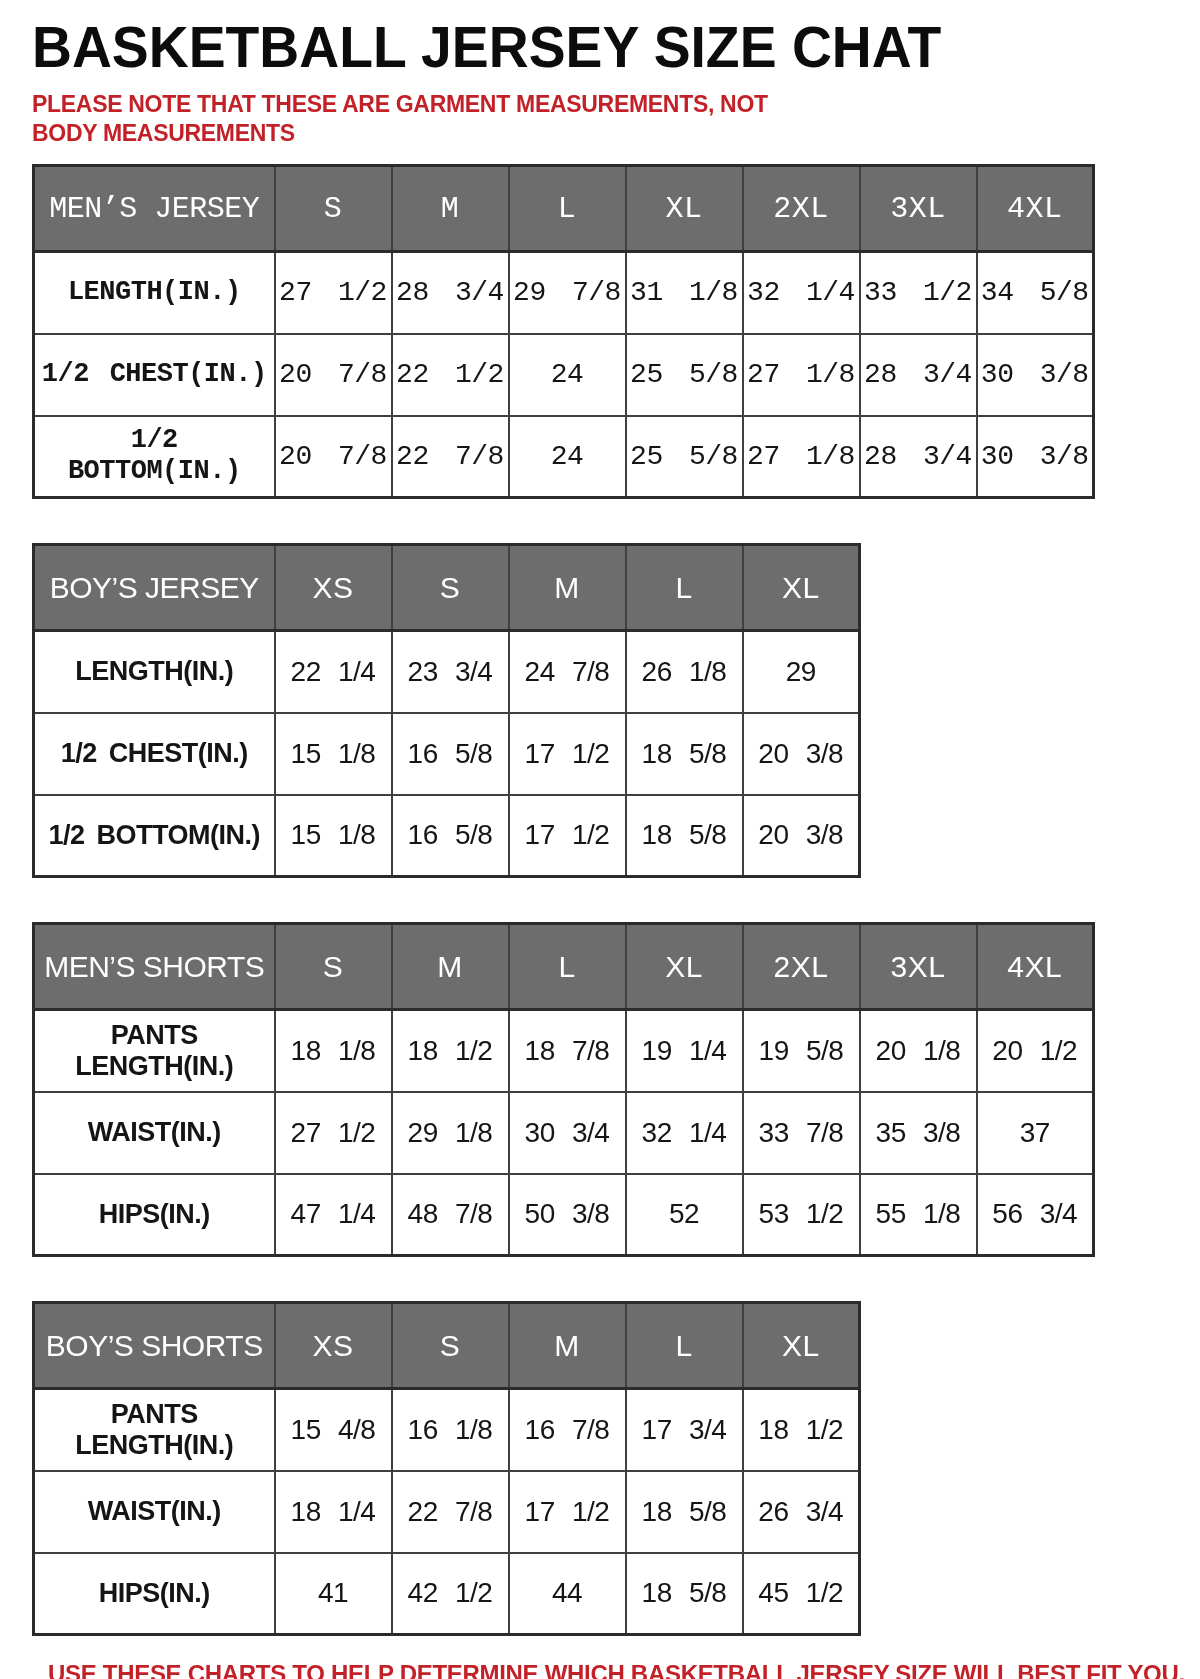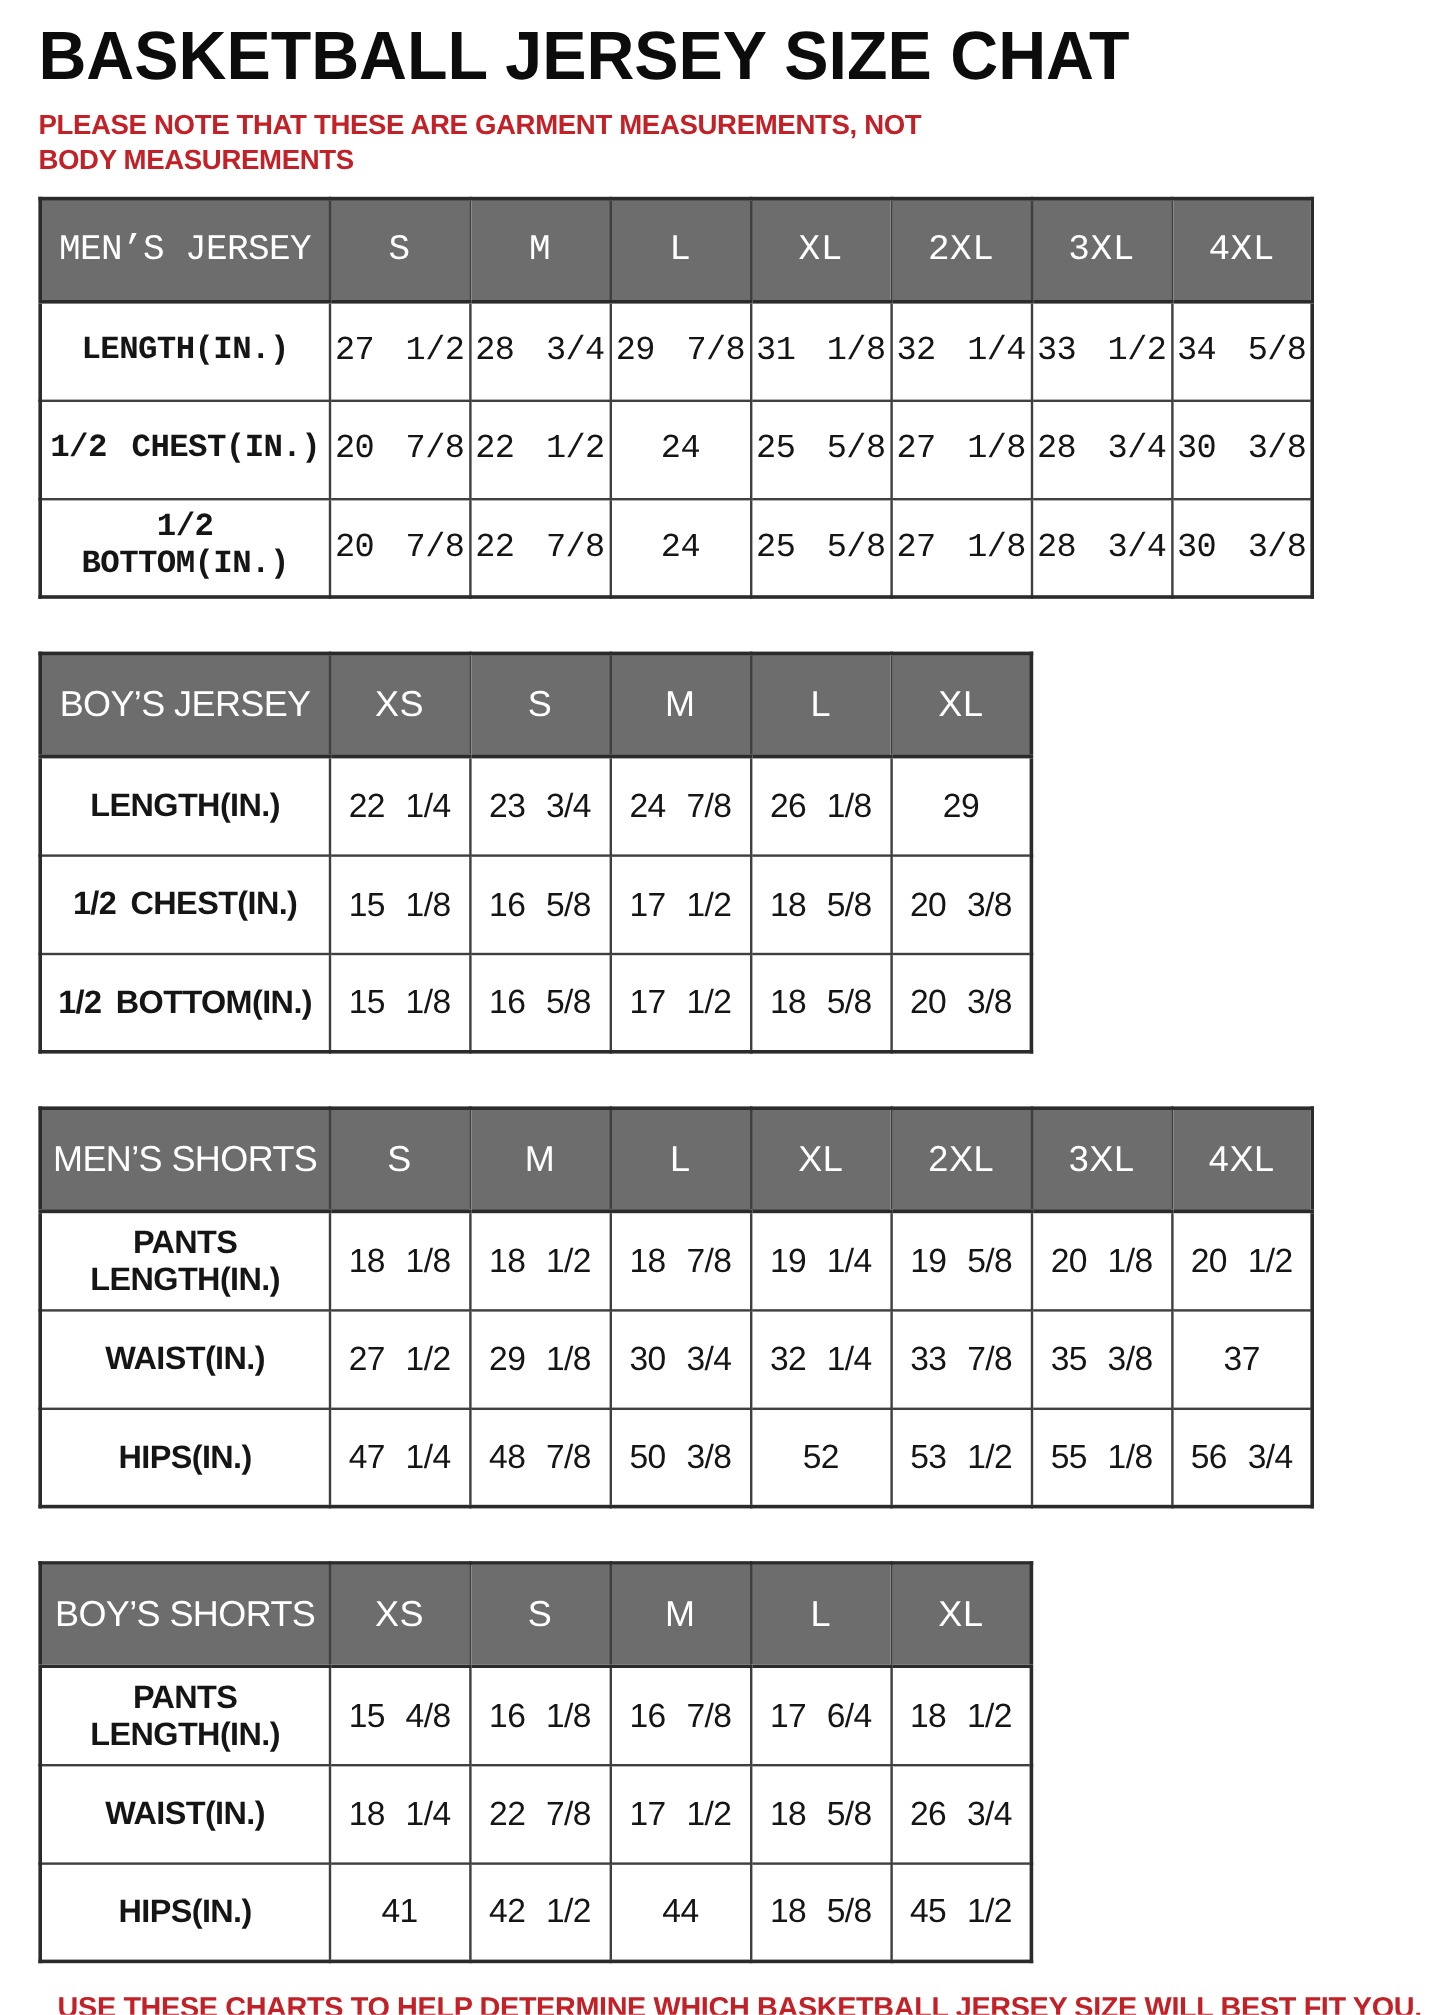--- a/index.html
+++ b/index.html
@@ -283,21 +283,21 @@
           <th class="size-header-cell">L</th>
           <th class="size-header-cell">XL</th>
         </tr>
       </thead>
       <tbody>
         <tr>
           <td class="row-label">PANTS LENGTH(IN.)</td>
           <td>15 4/8</td>
           <td>16 1/8</td>
           <td>16 7/8</td>
-          <td>17 6/4</td>
+          <td>17 3/4</td>
           <td>18 1/2</td>
         </tr>
         <tr>
           <td class="row-label">WAIST(IN.)</td>
           <td>18 1/4</td>
           <td>22 7/8</td>
           <td>17 1/2</td>
           <td>18 5/8</td>
           <td>26 3/4</td>
         </tr>

